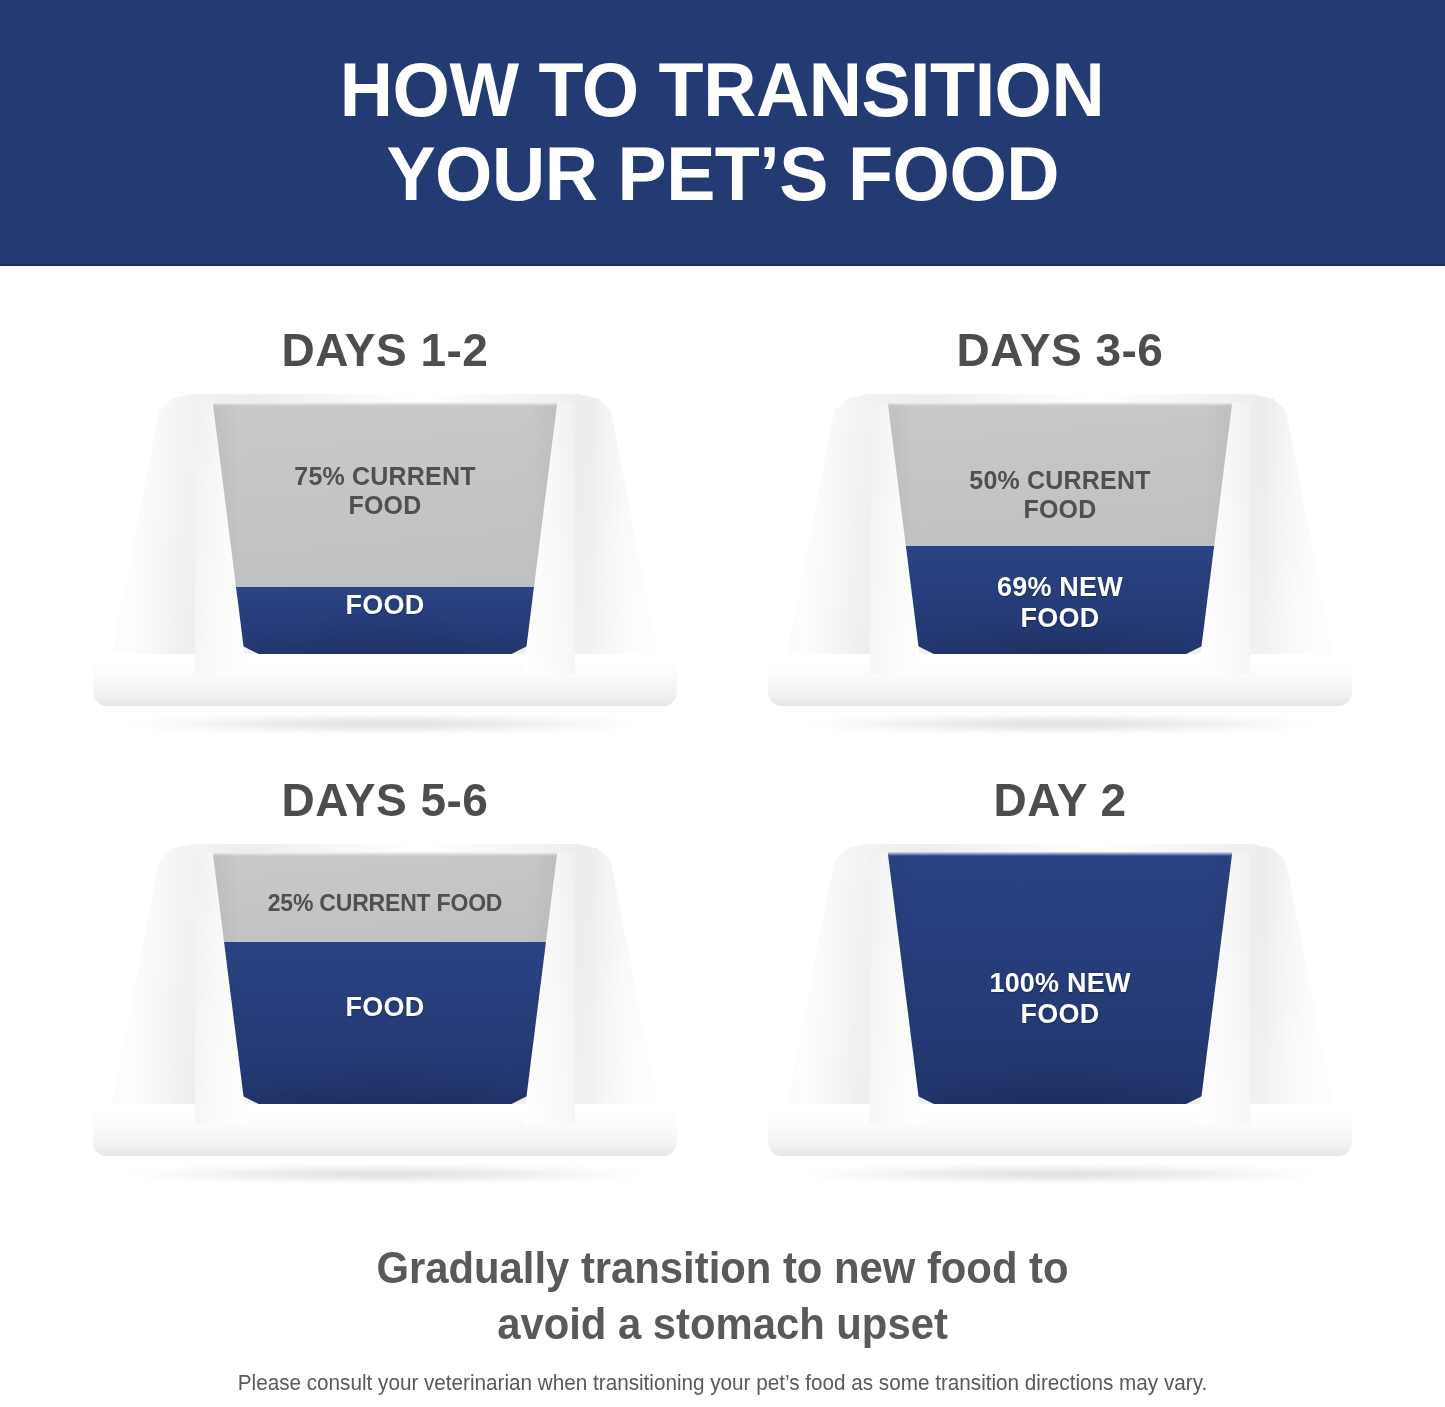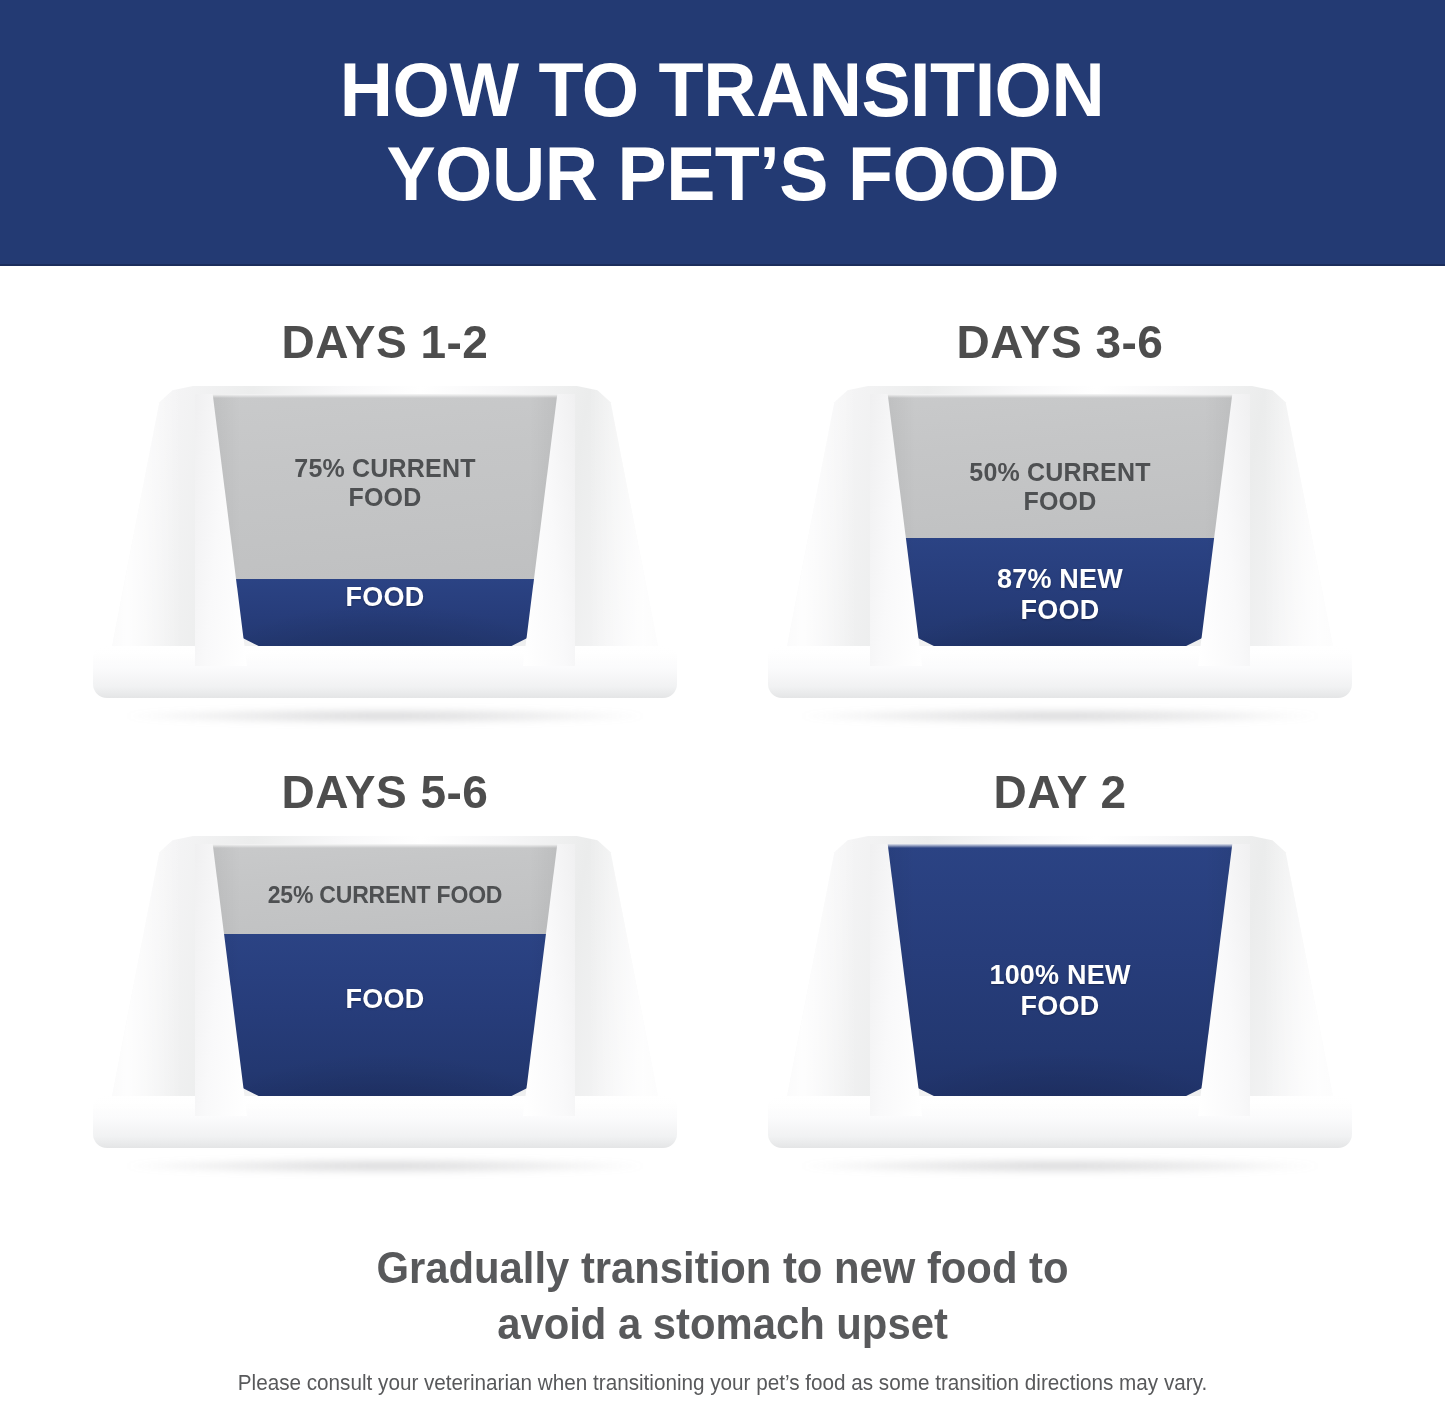--- a/index.html
+++ b/index.html
@@ -63,20 +63,21 @@
 
   .panel-title {
     text-align: center;
     color: #4d4d4d;
     font-family: "Liberation Sans", sans-serif;
     font-weight: bold;
     font-size: 46px;
     line-height: 52px;
     letter-spacing: 0.5px;
     height: 62px;
+    margin-top: 8px;
   }
 
   
   .bowl-wrap {
     position: relative;
     width: 600px;
     height: 340px;
     margin: 0 auto;
   }
 
@@ -330,21 +331,21 @@
           <div class="well-top-rim"></div>
         </div>
         <div class="well-taper-l" style="left:110px;top:16px;height:272px;"></div>
         <div class="well-taper-r" style="left:438px;top:16px;height:272px;"></div>
         <div class="well-labels" style="left:110px;top:16px;">
           <div class="lbl lbl-current" style="top:64px">
             <div>50% CURRENT</div>
             <div>FOOD</div>
           </div>
           <div class="lbl lbl-new" style="top:170px">
-            <div>87% NEW</div>
+            <div>69% NEW</div>
             <div>FOOD</div>
           </div>
         </div>
         <div class="stand-foot"></div>
         <div class="stand-foot-sheen"></div>
       </div>
     </div>
 
     <div class="panel r1 c0">
       <div class="panel-title">DAYS 5-6</div>

